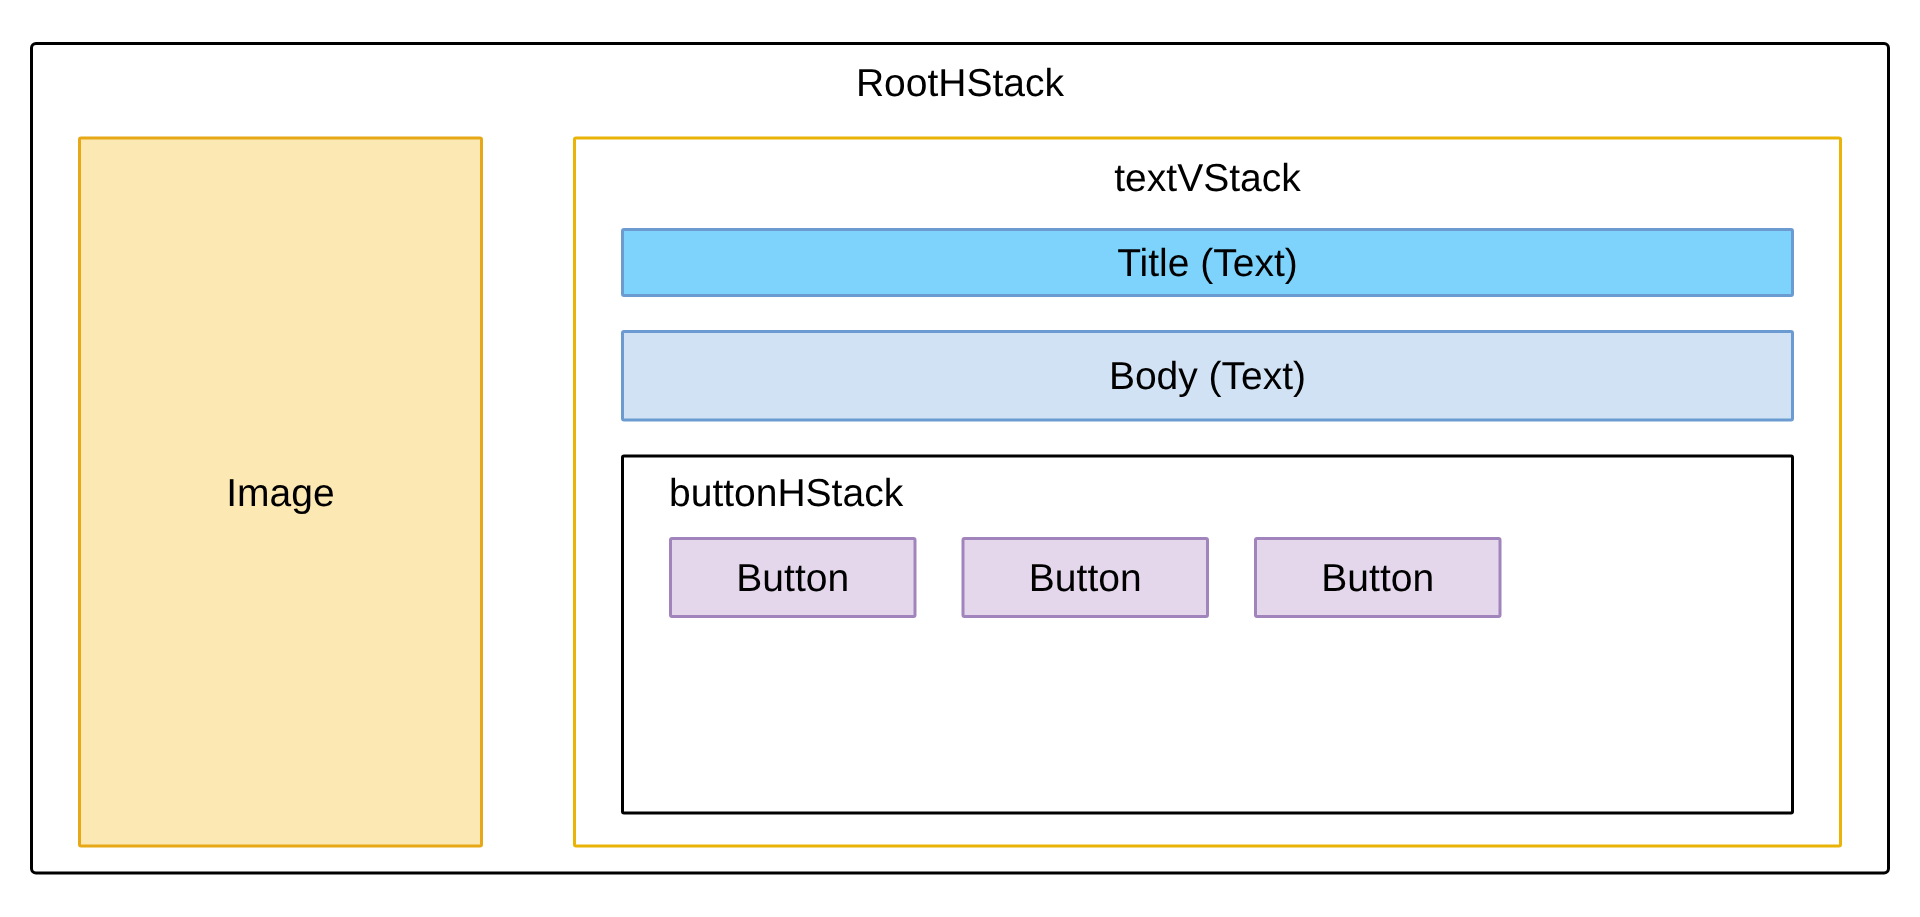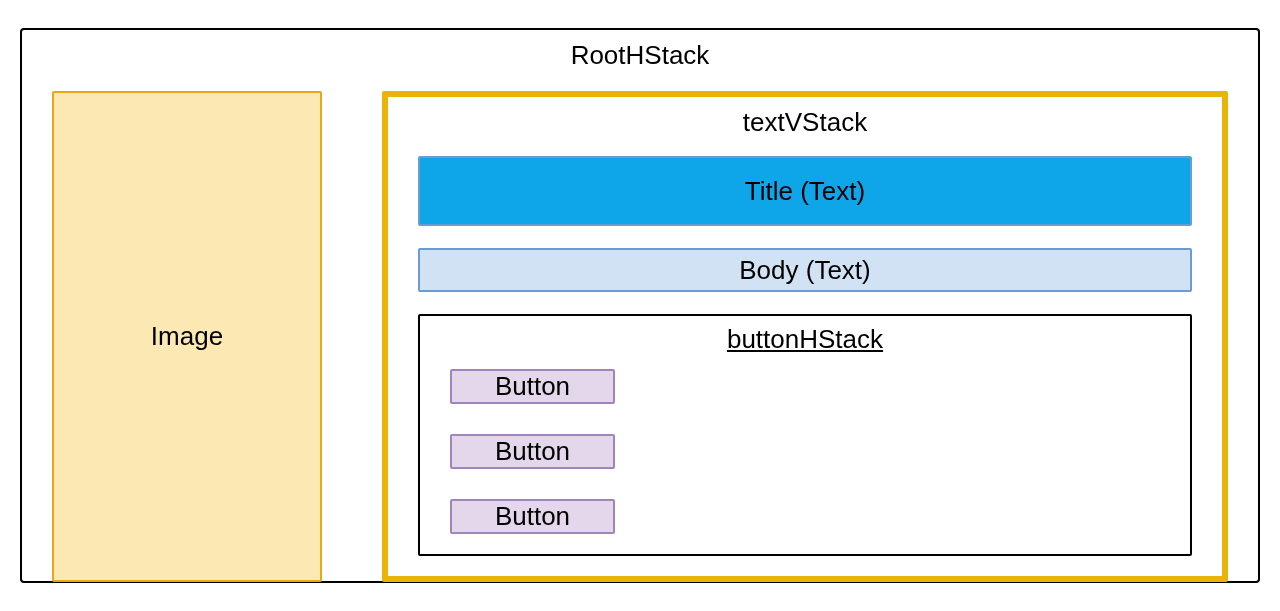--- a/index.html
+++ b/index.html
@@ -43,71 +43,70 @@
       background: #fce8b2;
       border: 2px solid #e6a817;
       border-radius: 2px;
       width: 270px;
       display: flex;
       align-items: center;
       justify-content: center;
       font-size: 26px;
     }
     .text-vstack {
-      border: 6px solid #eab308;
+      border: 2px solid #eab308;
       border-radius: 2px;
       flex: 1;
       display: flex;
       flex-direction: column;
       padding: 10px 30px 20px 30px;
     }
     .text-vstack-title {
       text-align: center;
       font-size: 26px;
       margin-bottom: 18px;
     }
     .title-text {
-      background: #0ea5e9;
+      background: #7dd3fc;
       border: 2px solid #6b9bd1;
       border-radius: 2px;
-      height: 70px;
+      height: 46px;
       display: flex;
       align-items: center;
       justify-content: center;
       font-size: 26px;
       margin-bottom: 22px;
     }
     .body-text {
       background: #d0e2f3;
       border: 2px solid #6b9bd1;
       border-radius: 2px;
-      height: 44px;
+      height: 61px;
       display: flex;
       align-items: center;
       justify-content: center;
       font-size: 26px;
       margin-bottom: 22px;
     }
     .button-hstack {
       border: 2px solid #000;
       border-radius: 2px;
       flex: 1;
       display: flex;
       flex-direction: column;
       padding: 8px 30px 20px 30px;
     }
     .button-hstack-title {
-      text-align: center;
+      text-align: left;
       font-size: 26px;
       margin-bottom: 14px;
-      text-decoration: underline;
     }
     .button-row {
       display: flex;
-      flex-direction: column;
+      flex-direction: row;
       justify-content: flex-start;
       gap: 30px;
     }
     .button-box {
       background: #e4d7ec;
       border: 2px solid #a284bd;
       border-radius: 2px;
       height: 54px;
       flex: 1;
       max-width: 165px;

